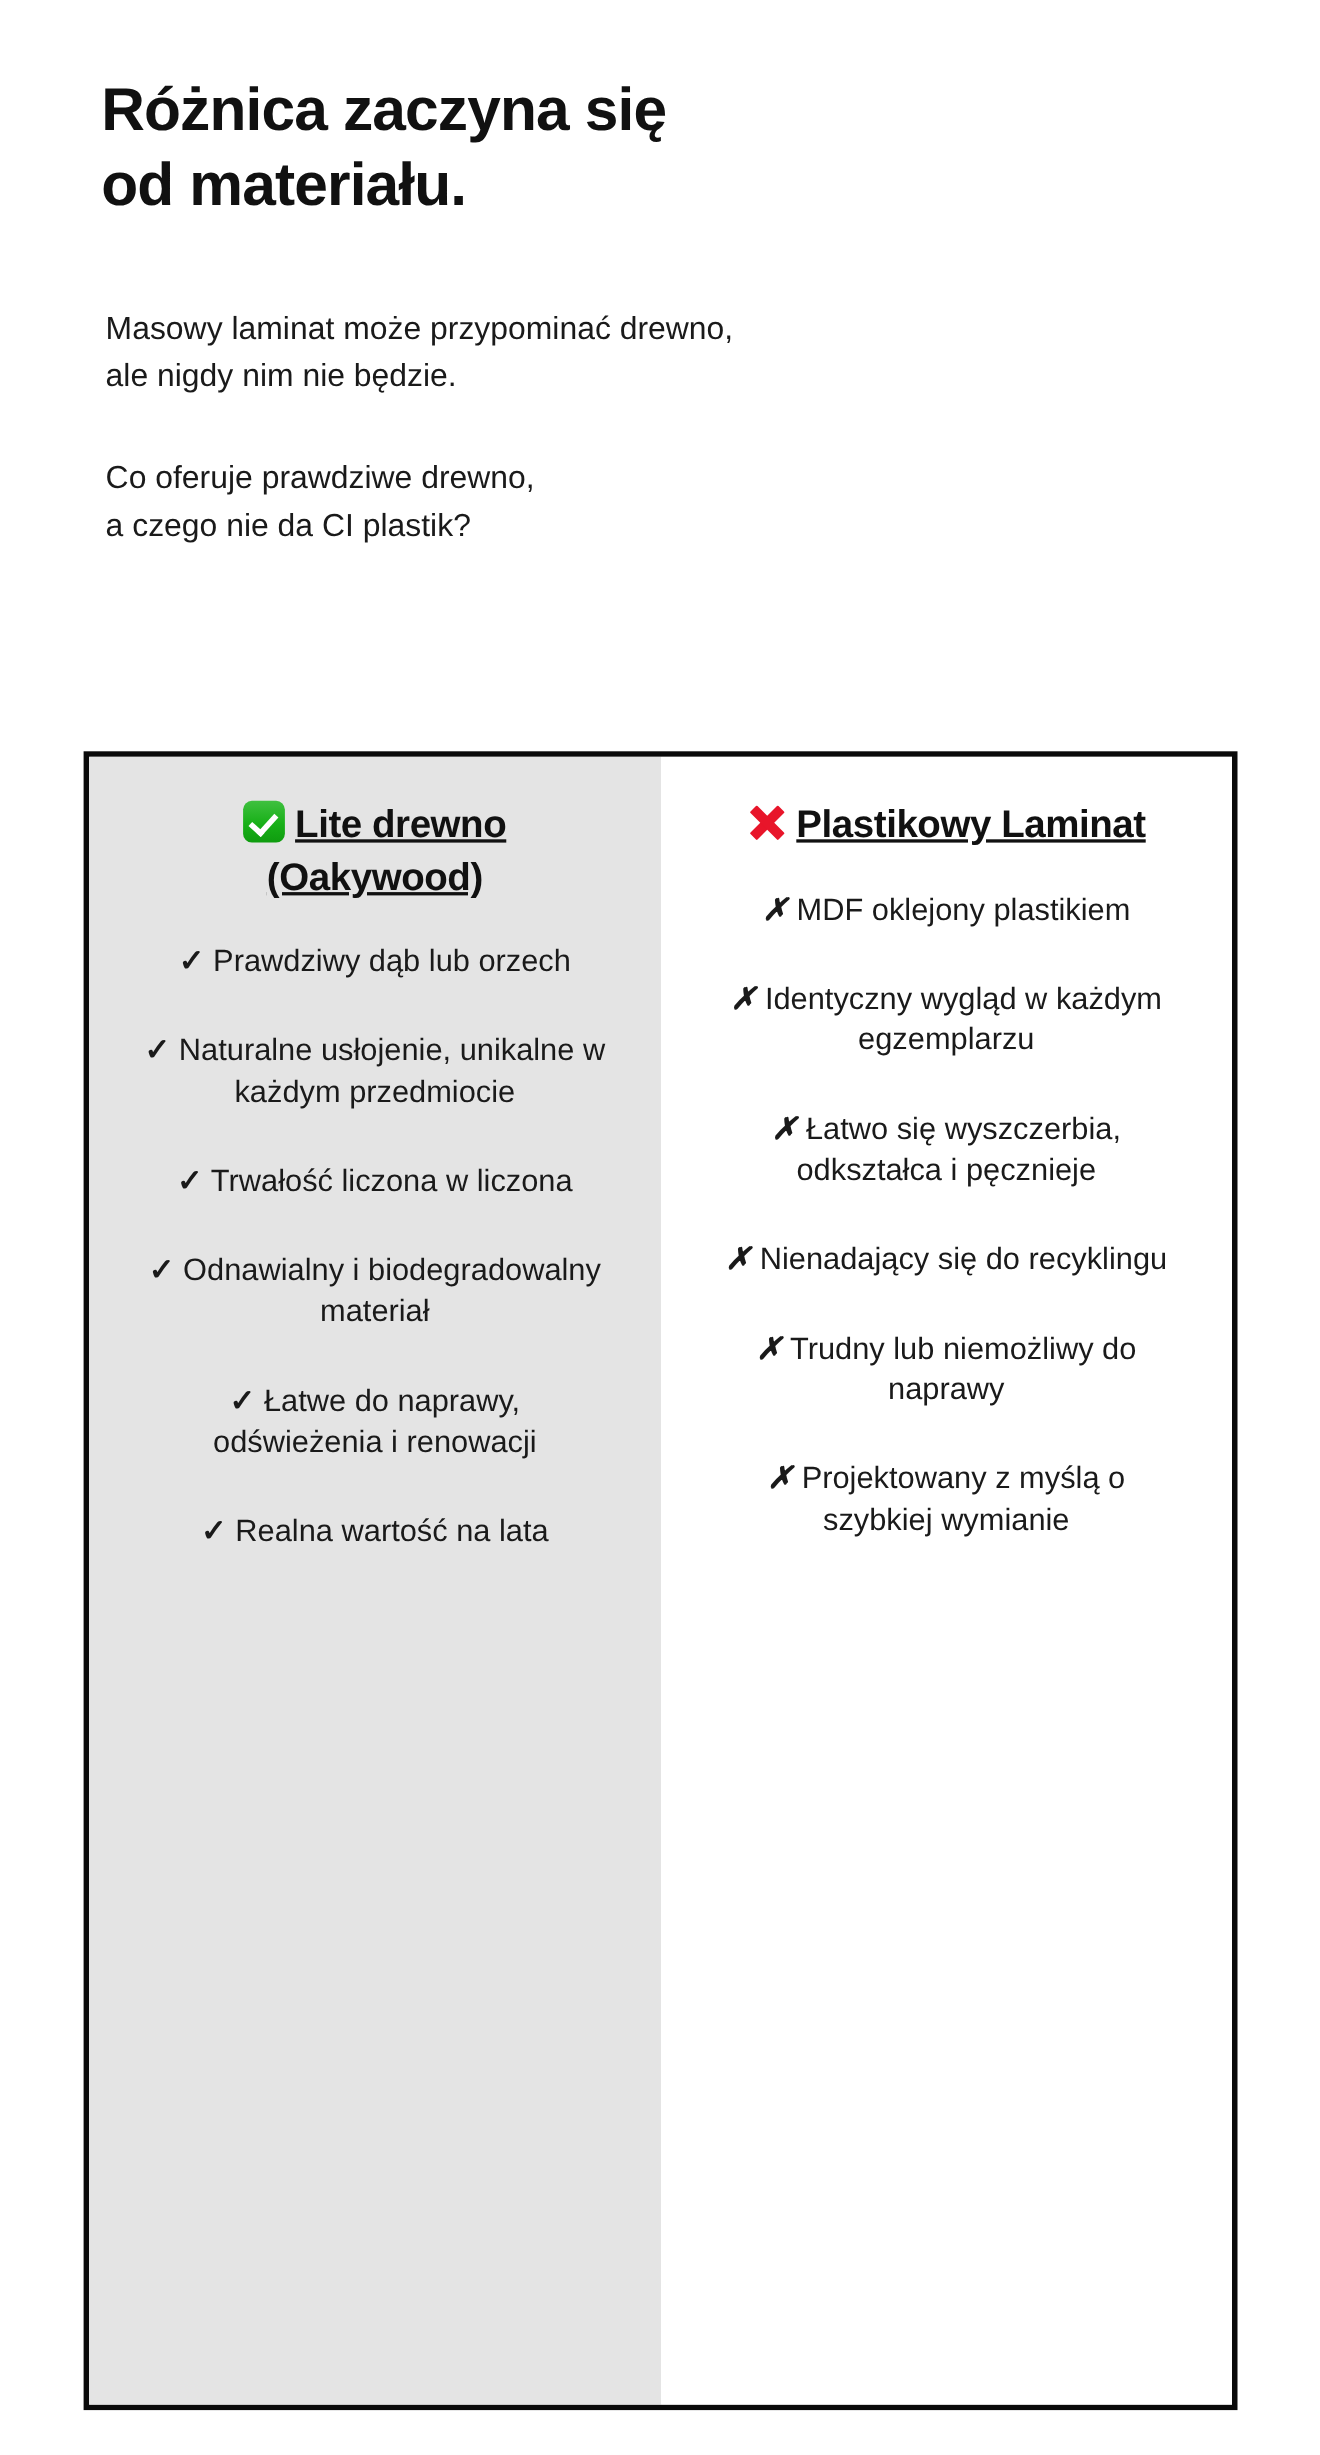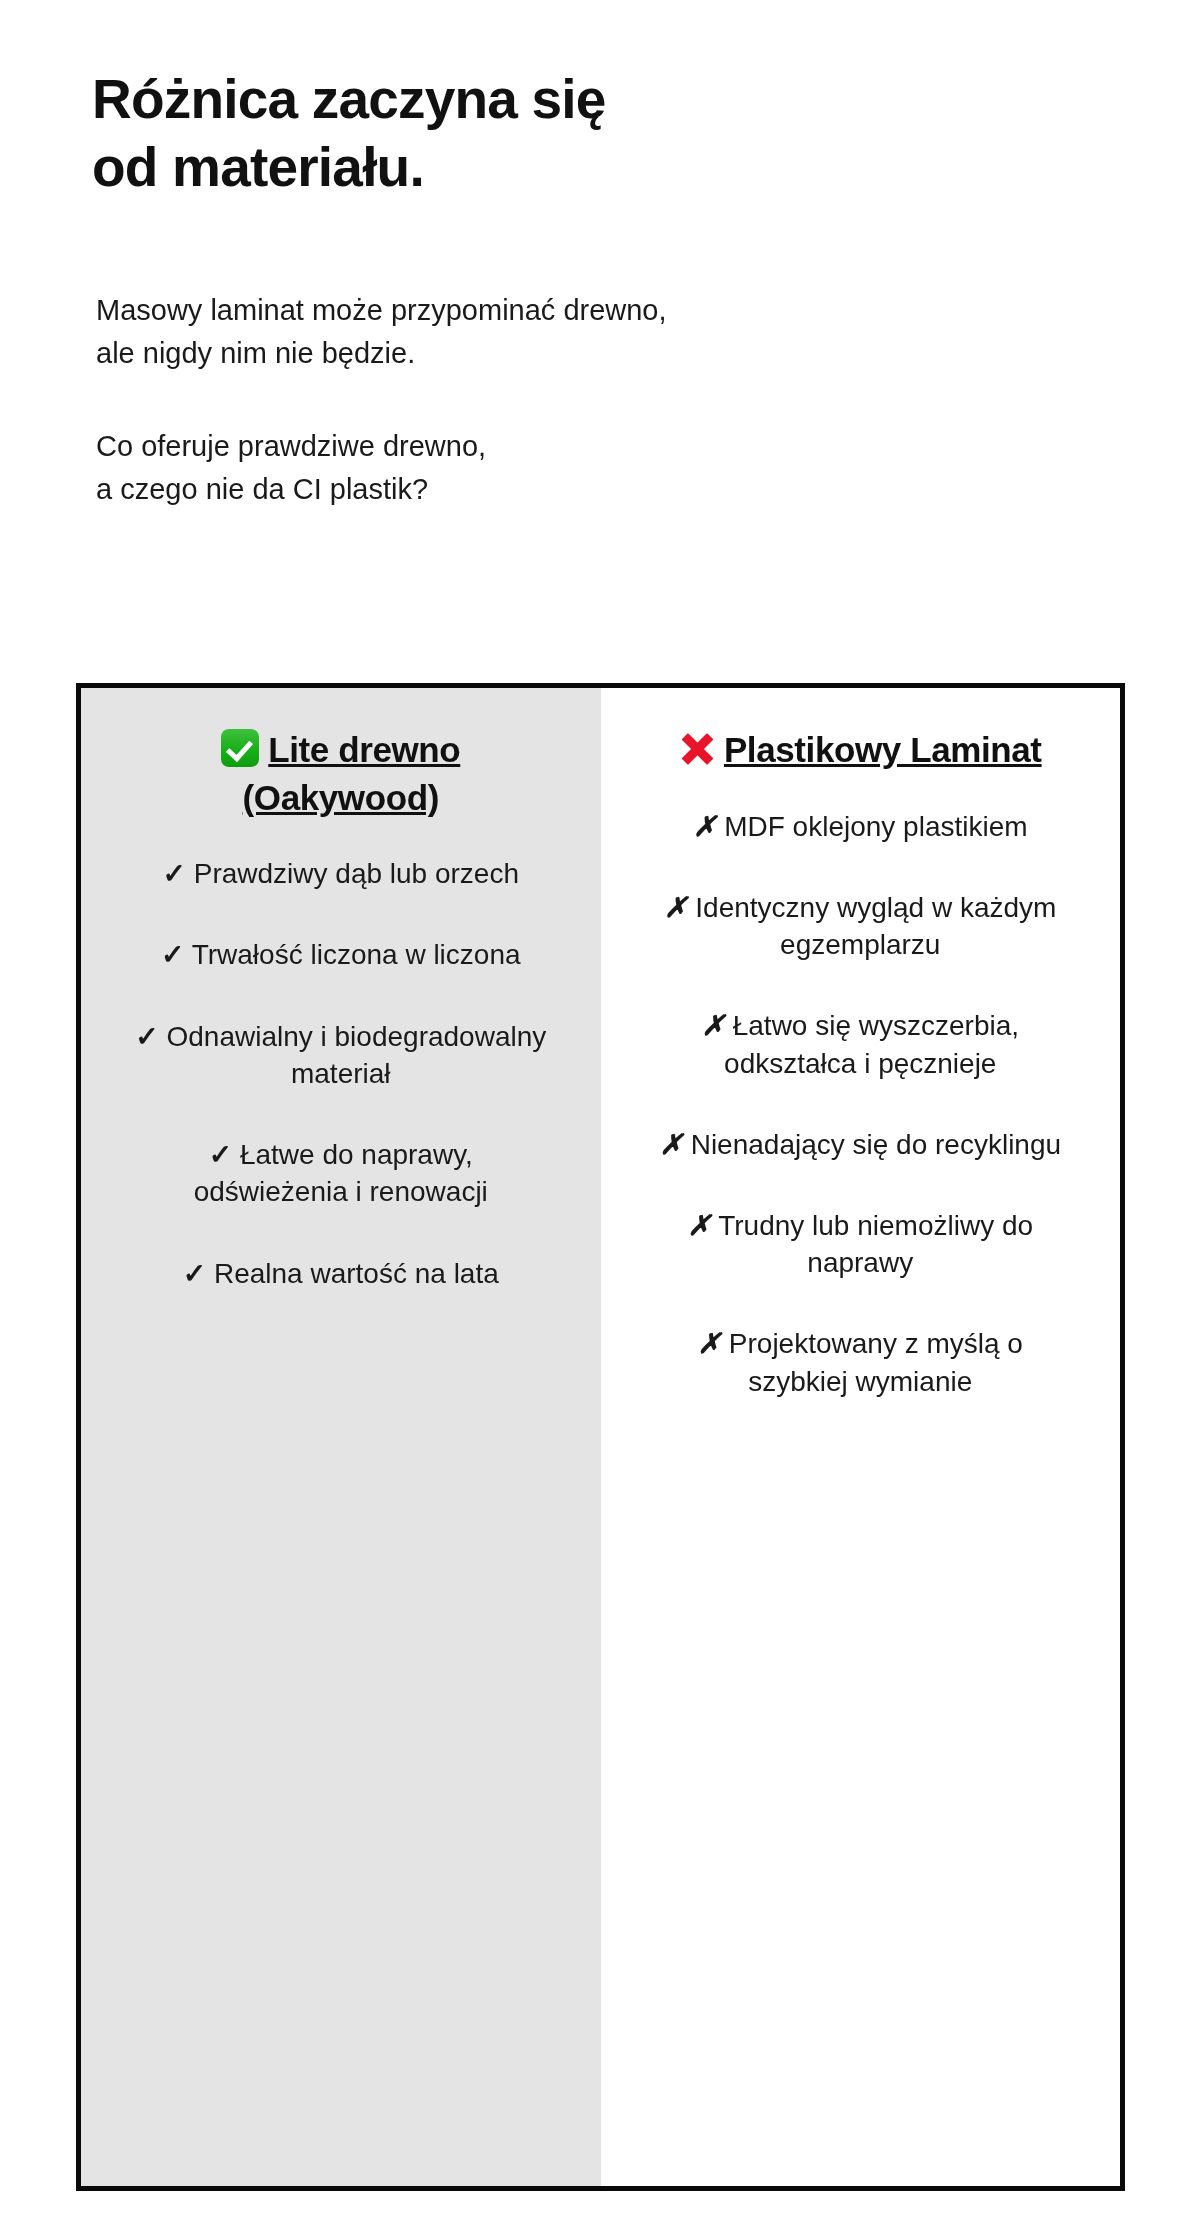--- a/index.html
+++ b/index.html
@@ -35,21 +35,20 @@
     color: #111111;
     white-space: pre-line;
   }
 
   
   .intro {
     position: absolute;
     left: 96px;
     top: 278px;
     width: 940px;
-    margin-top: 11px;
   }
   .intro p {
     margin: 0 0 50px 0;
     font-size: 29px;
     line-height: 1.48;
     font-weight: 400;
     color: #1a1a1a;
     white-space: pre-line;
   }
   .intro p:last-child { margin-bottom: 0; }
@@ -176,20 +175,21 @@
   </div>
 
   <div class="compare-box">
 
     <div class="col col-wood">
       <div class="col-head">
         <span class="emoji-check"></span><span>Lite drewno (Oakywood)</span>
       </div>
       <ul class="items">
         <li class="item"><span class="mark">✓</span> <span>Prawdziwy dąb lub orzech</span></li>
+        <li class="item"><span class="mark">✓</span> <span>Naturalne usłojenie, unikalne w każdym przedmiocie</span></li>
         <li class="item"><span class="mark">✓</span> <span>Trwałość liczona w liczona</span></li>
         <li class="item"><span class="mark">✓</span> <span>Odnawialny i biodegradowalny materiał</span></li>
         <li class="item"><span class="mark">✓</span> <span>Łatwe do naprawy, odświeżenia i renowacji</span></li>
         <li class="item"><span class="mark">✓</span> <span>Realna wartość na lata</span></li>
       </ul>
     </div>
 
     <div class="col col-plastic">
       <div class="col-head">
         <span class="emoji-x"></span><span>Plastikowy Laminat</span>

